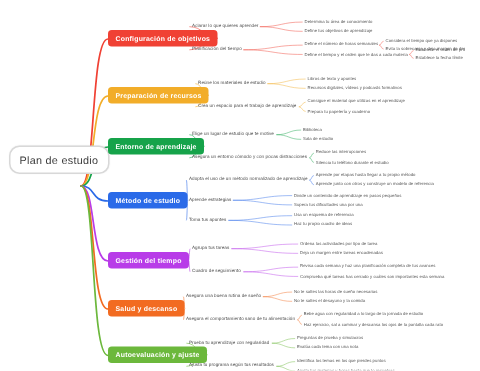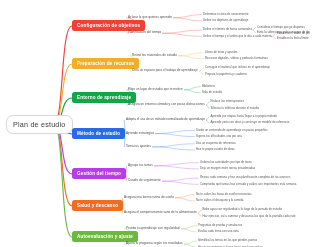--- a/index.html
+++ b/index.html
@@ -91,21 +91,21 @@
         <path d="M198.5,213.2 C199.75,213.2 199.75,216.29999999999998 201,216.29999999999998" stroke="#f26b21" opacity="0.6"></path>
         <path d="M138,236.5 C131.25,236.5 131.25,228.8 124.5,228.8" stroke="#6cb83c" opacity="0.75"></path>
         <path d="M181.5,228.8 C189,228.8 189,225.70000000000002 196.5,225.70000000000002" stroke="#6cb83c" opacity="0.6"></path>
         <path d="M181.5,228.8 C189,228.8 189,231.9 196.5,231.9" stroke="#6cb83c" opacity="0.6"></path>
         <path d="M138,236.5 C131.25,236.5 131.25,244.2 124.5,244.2" stroke="#6cb83c" opacity="0.75"></path>
         <path d="M184.5,244.2 C190.5,244.2 190.5,241.1 196.5,241.1" stroke="#6cb83c" opacity="0.6"></path>
         <path d="M184.5,244.2 C190.5,244.2 190.5,247.29999999999998 196.5,247.29999999999998" stroke="#6cb83c" opacity="0.6"></path>
       </g>
   </svg>
 
-  <div class="root" style="left:6px;top:115px;">
+  <div class="root" style="left:6px;top:97px;">
     <span>Plan de estudio</span>
   </div>
 
   <div id="nodes">
       <div class="branch" style="left: 72px; top: 20px; background: rgb(240, 65, 52);"><span>Configuración de objetivos</span></div>
       <div class="sub" style="left: 128px; top: 15.8px;">Aclarar lo que quieres aprender</div>
       <div class="leaf" style="left: 203px; top: 12.9px;">Determina tu área de conocimiento</div>
       <div class="leaf" style="left: 203px; top: 19.1px;">Define tus objetivos de aprendizaje</div>
       <div class="sub" style="left: 128px; top: 31.2px;">Planificación del tiempo</div>
       <div class="leaf" style="left: 203px; top: 28.3px;">Define el número de horas semanales</div>

